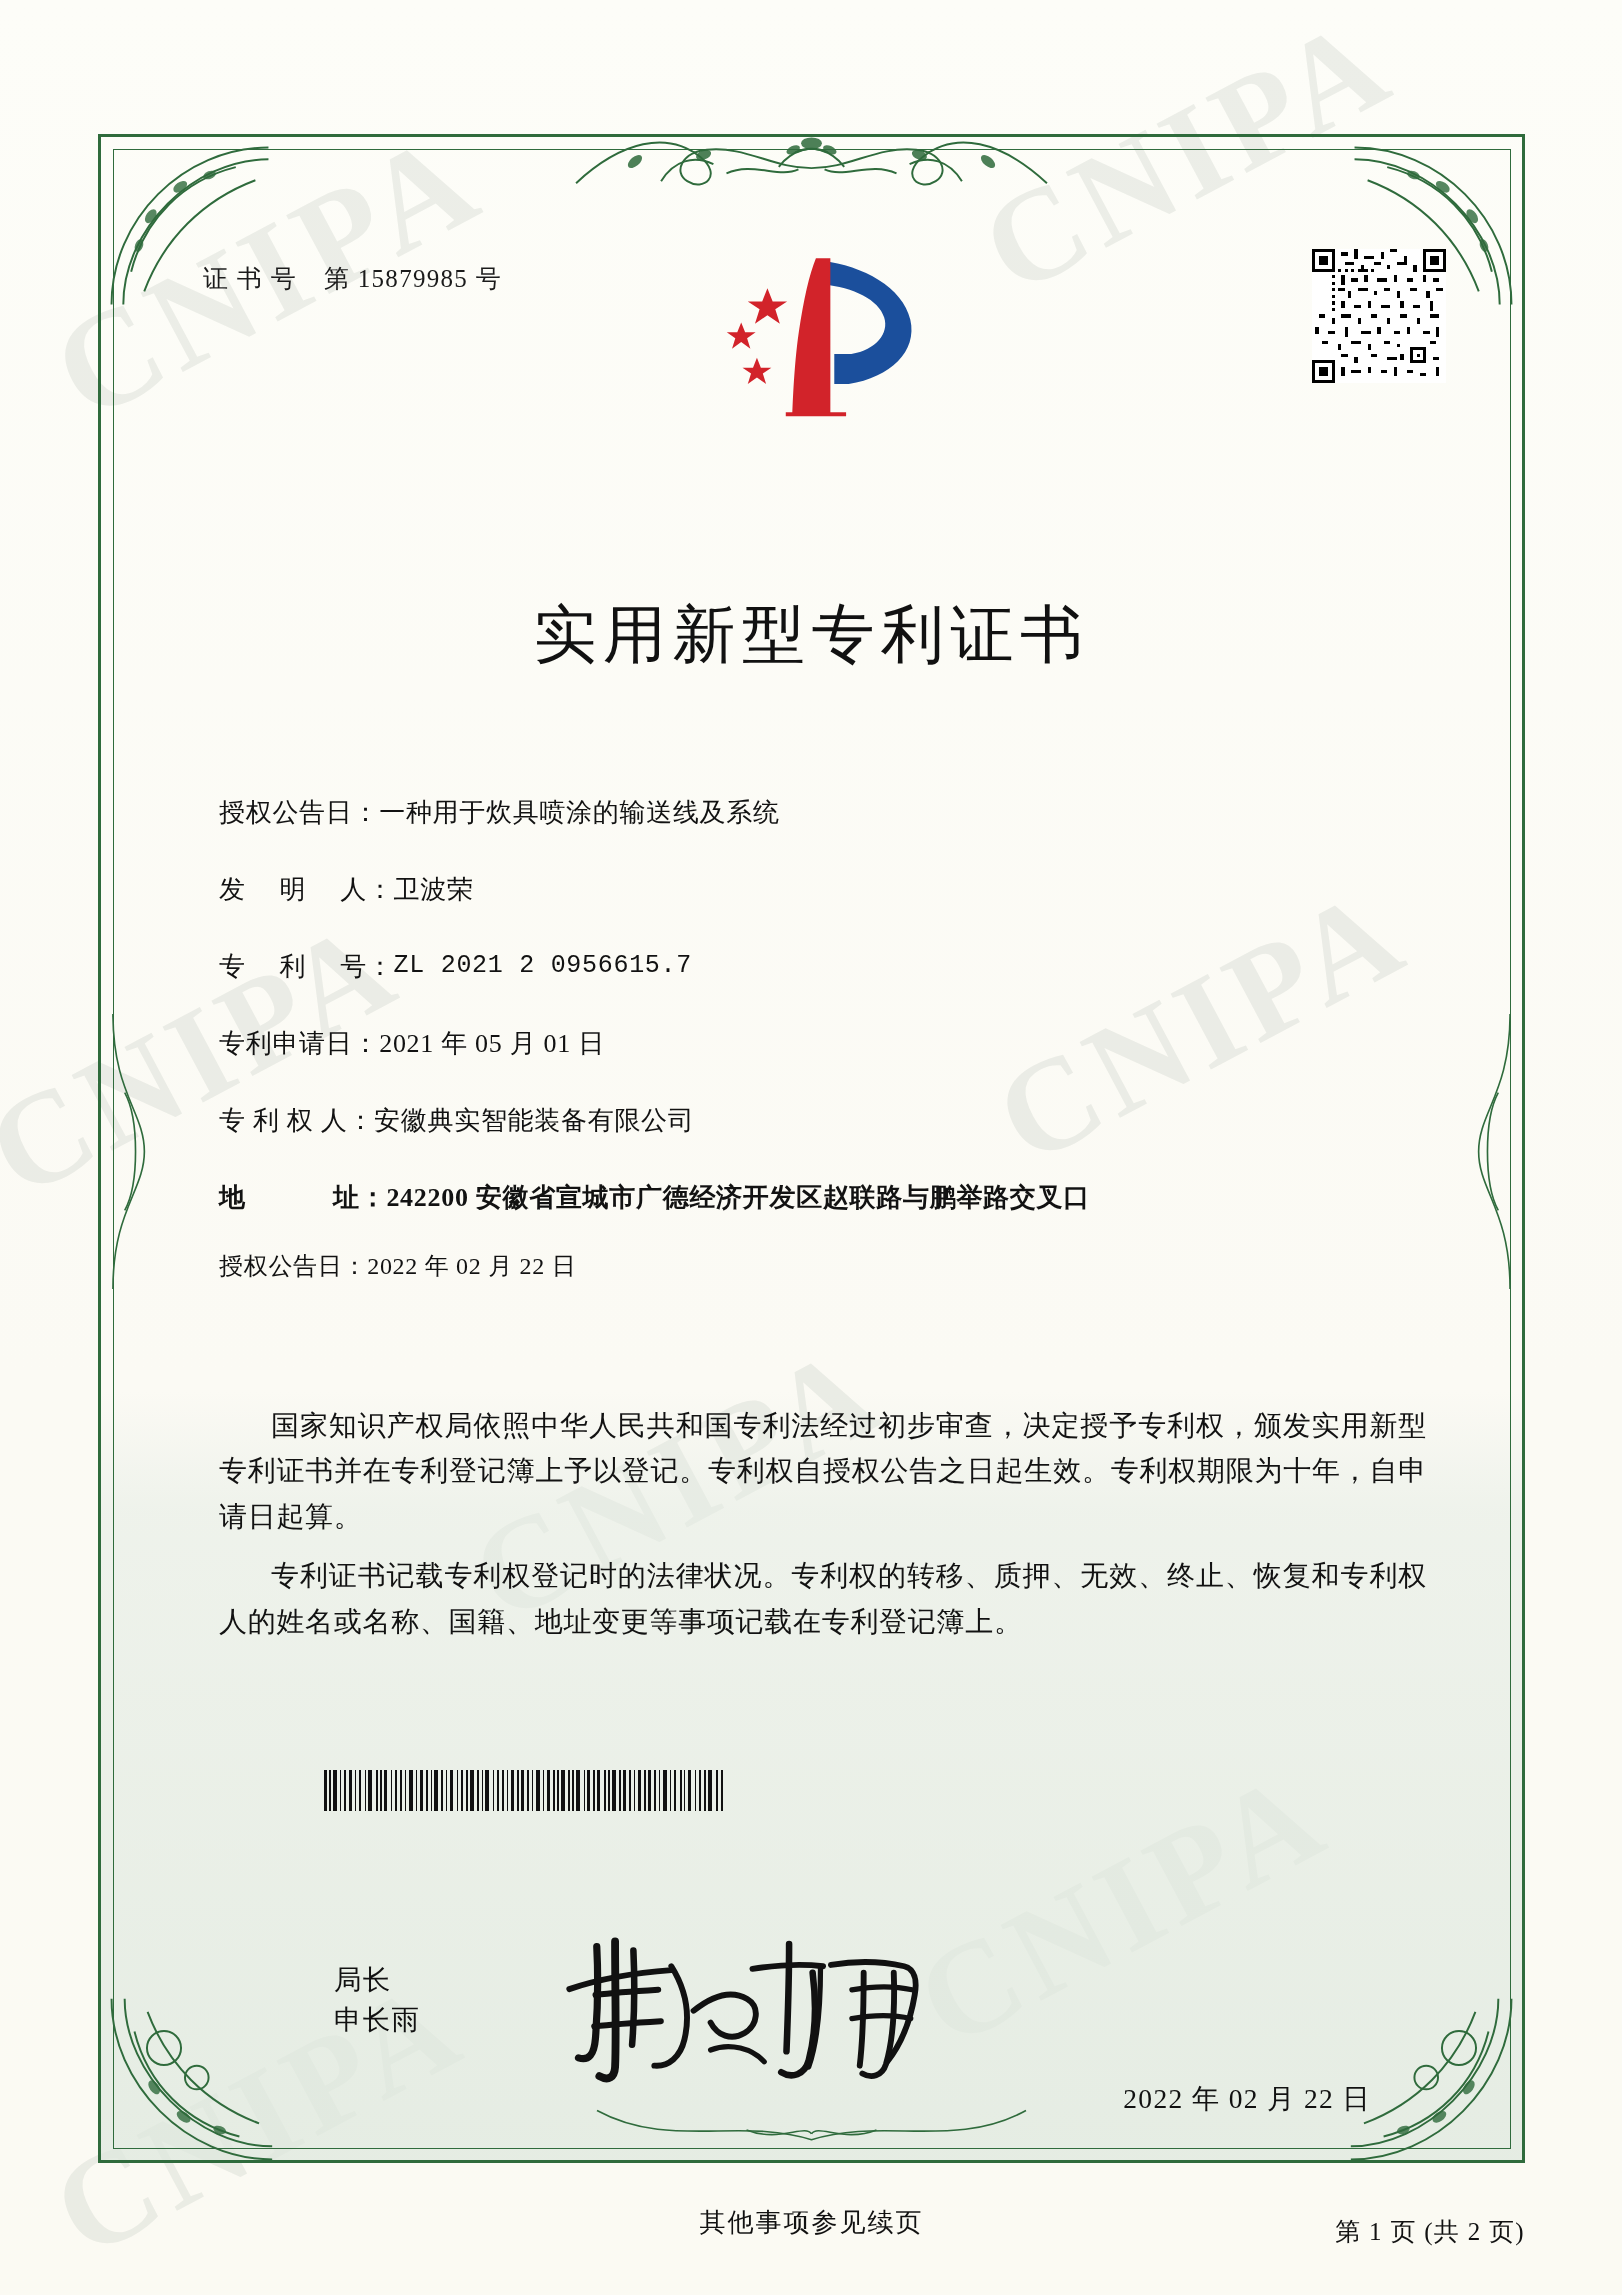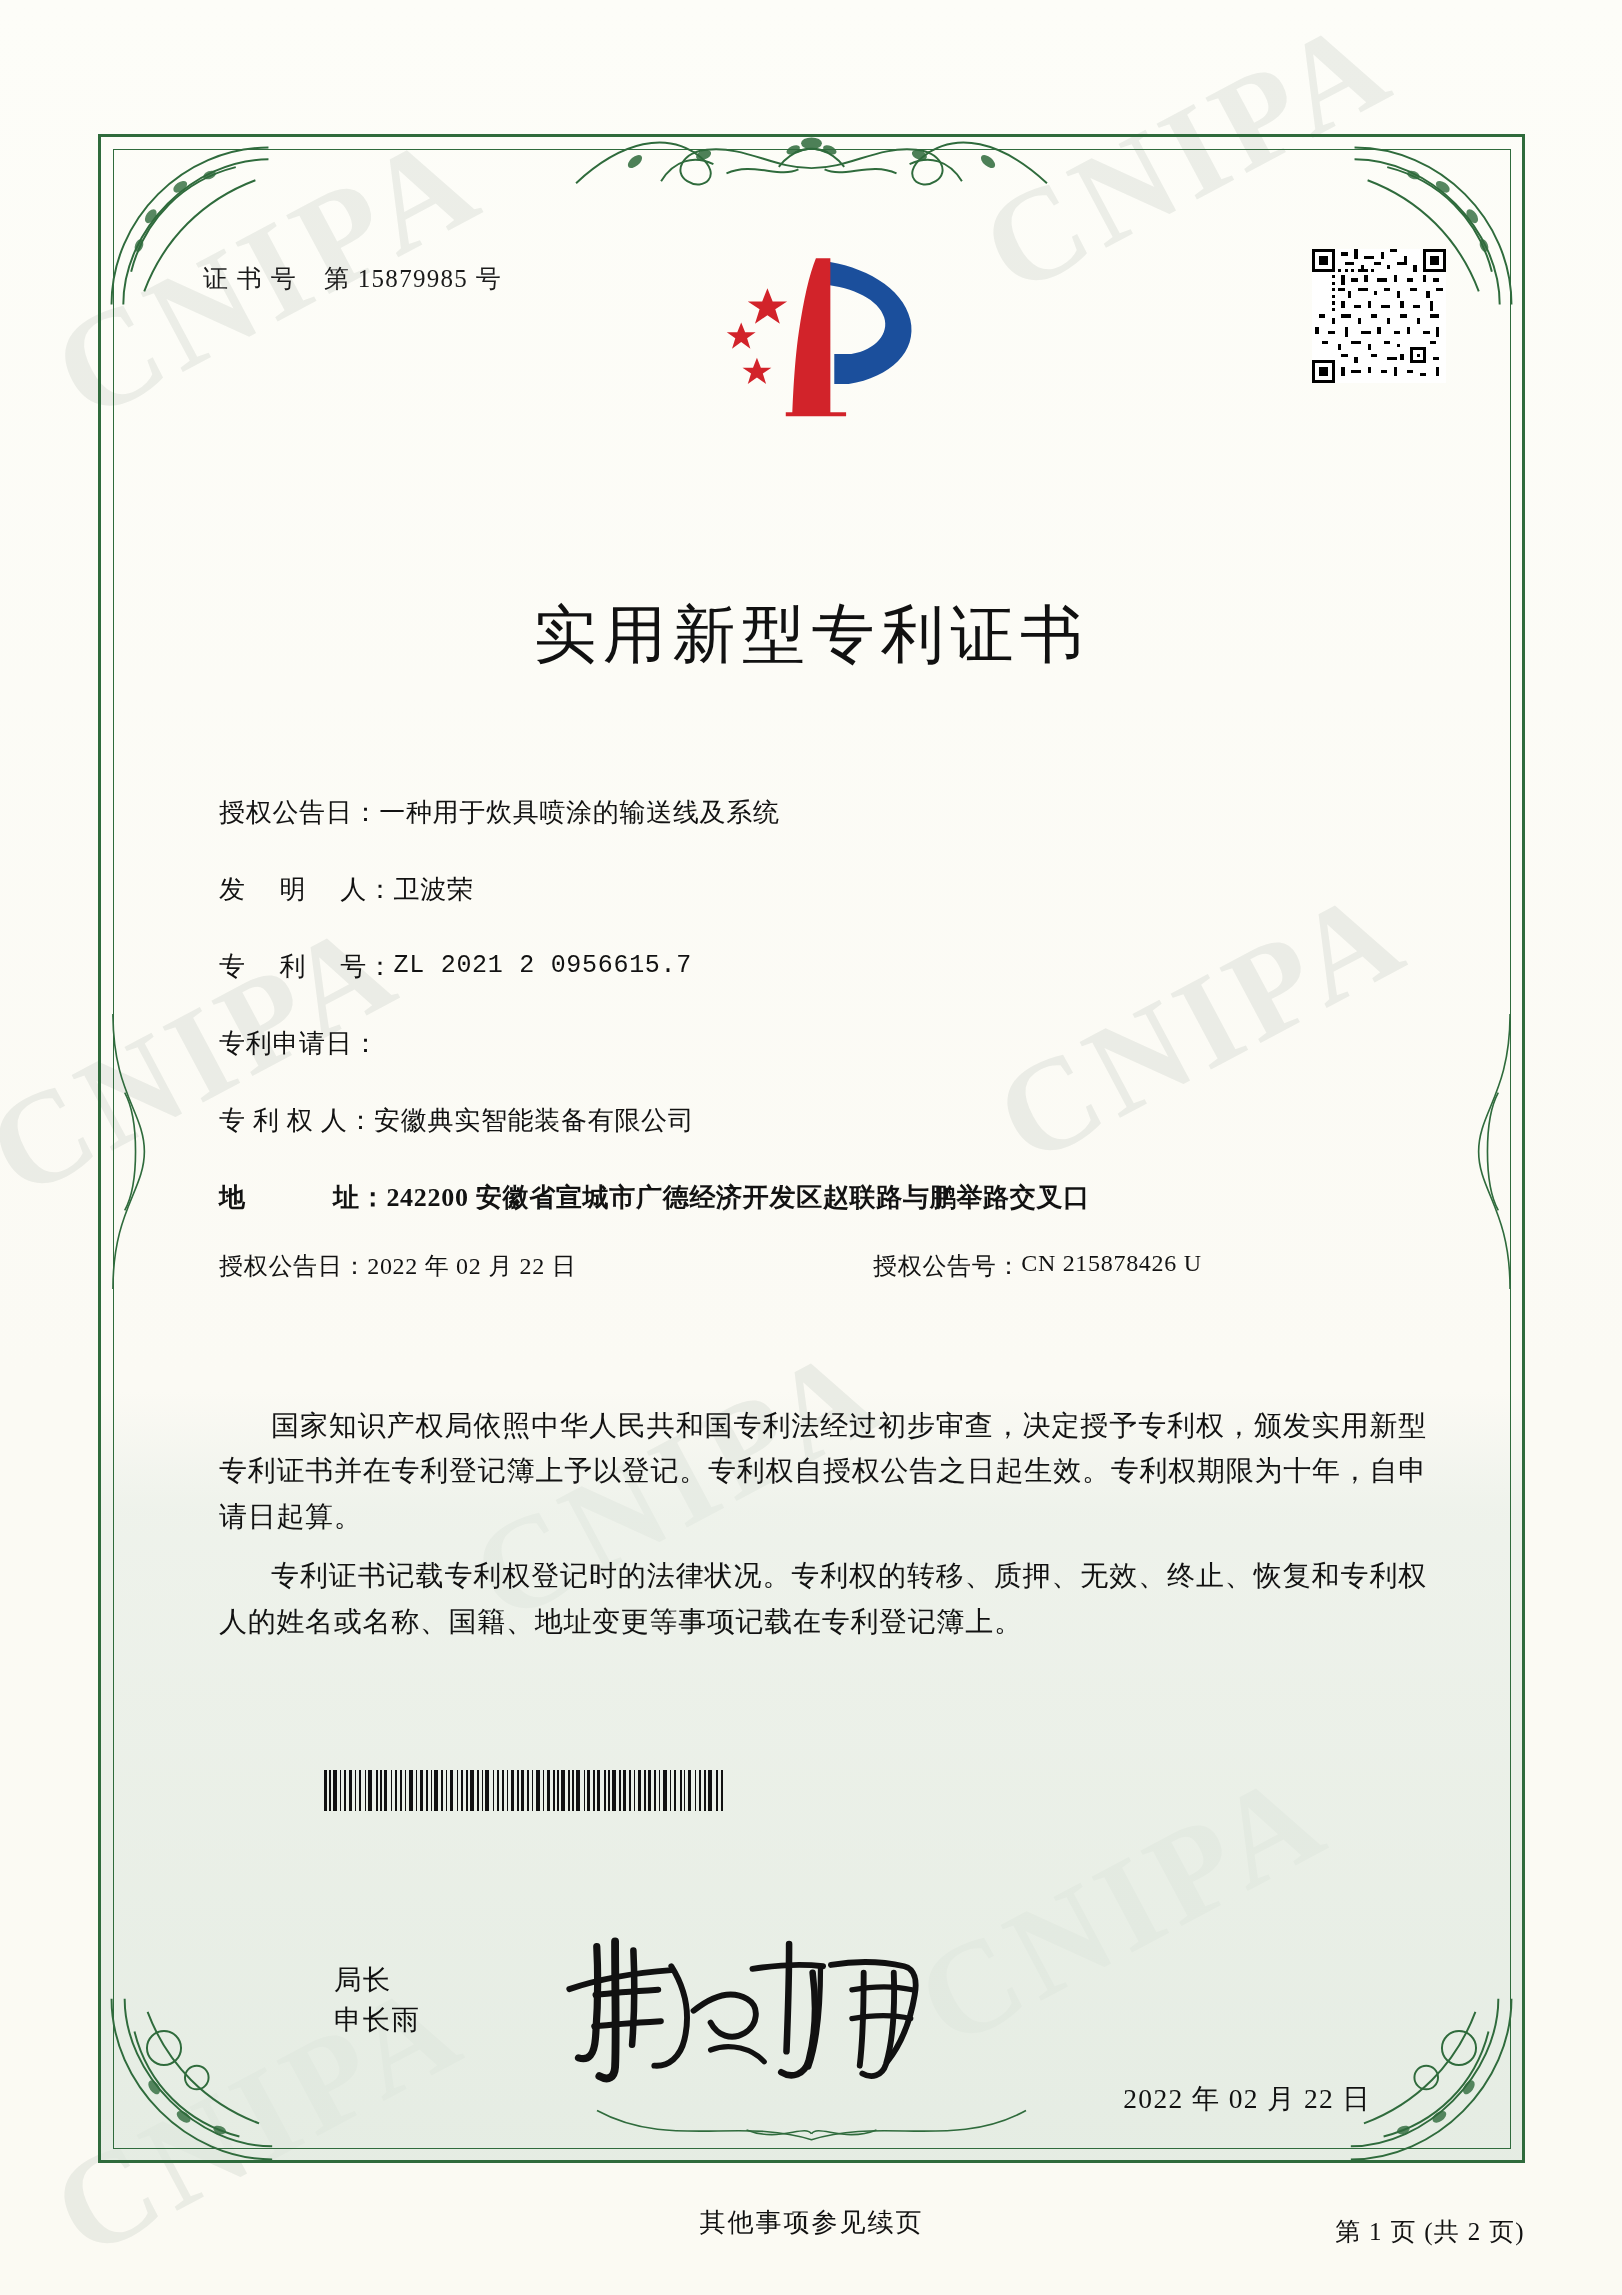--- a/index.html
+++ b/index.html
@@ -522,40 +522,37 @@
         <span class="f-value">卫波荣</span>
       </div>
 
       <div class="field-row">
         <span class="f-label">专　 利 　号：</span>
         <span class="f-value mono">ZL 2021 2 0956615.7</span>
       </div>
 
       <div class="field-row">
         <span class="f-label">专利申请日：</span>
+        <span class="f-value">2021 年 05 月 01 日</span>
       </div>
 
       <div class="field-row">
         <span class="f-label">专 利 权 人：</span>
         <span class="f-value">安徽典实智能装备有限公司</span>
       </div>
 
       <div class="field-row" style="margin-bottom:34px;font-weight:bold;">
         <span class="f-label">地　　　 址：</span>
         <span class="f-value" style="max-width:936px; display:inline-block;">242200 安徽省宣城市广德经济开发区赵联路与鹏举路交叉口</span>
       </div>
 
       <div class="row-two">
         <div class="cell-a">
           <span class="f-label">授权公告日：</span>
           <span class="f-value">2022 年 02 月 22 日</span>
-        </div>
-        <div class="cell-b">
-          <span class="f-label">授权公告号：</span>
-          <span class="f-value">CN 215878426 U</span>
         </div>
       </div>
 
     </div>
 
     <div class="paras">
       <p>国家知识产权局依照中华人民共和国专利法经过初步审查，决定授予专利权，颁发实用新型专利证书并在专利登记簿上予以登记。专利权自授权公告之日起生效。专利权期限为十年，自申请日起算。</p>
       <p>专利证书记载专利权登记时的法律状况。专利权的转移、质押、无效、终止、恢复和专利权人的姓名或名称、国籍、地址变更等事项记载在专利登记簿上。</p>
     </div>
 

